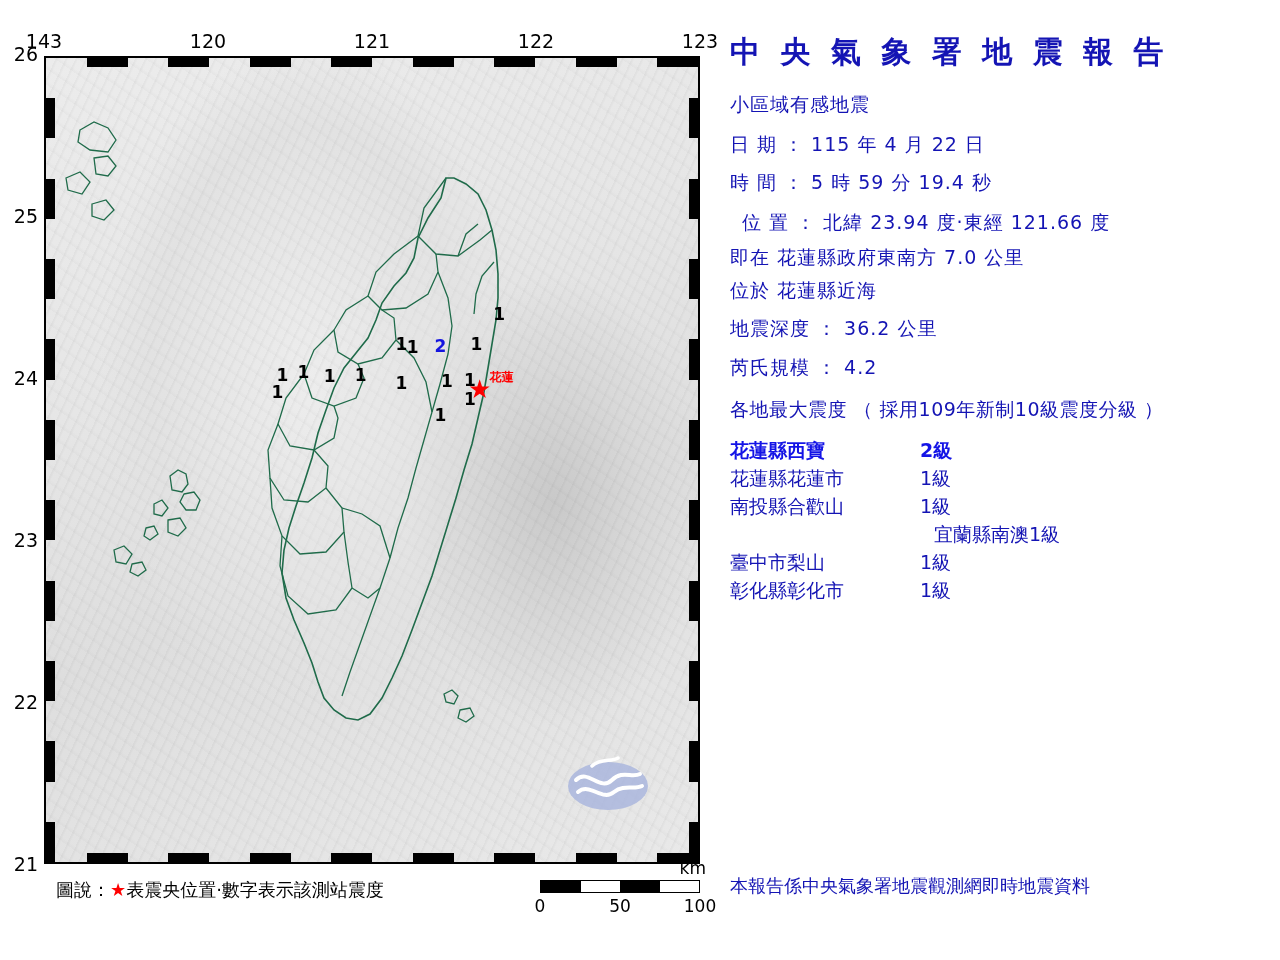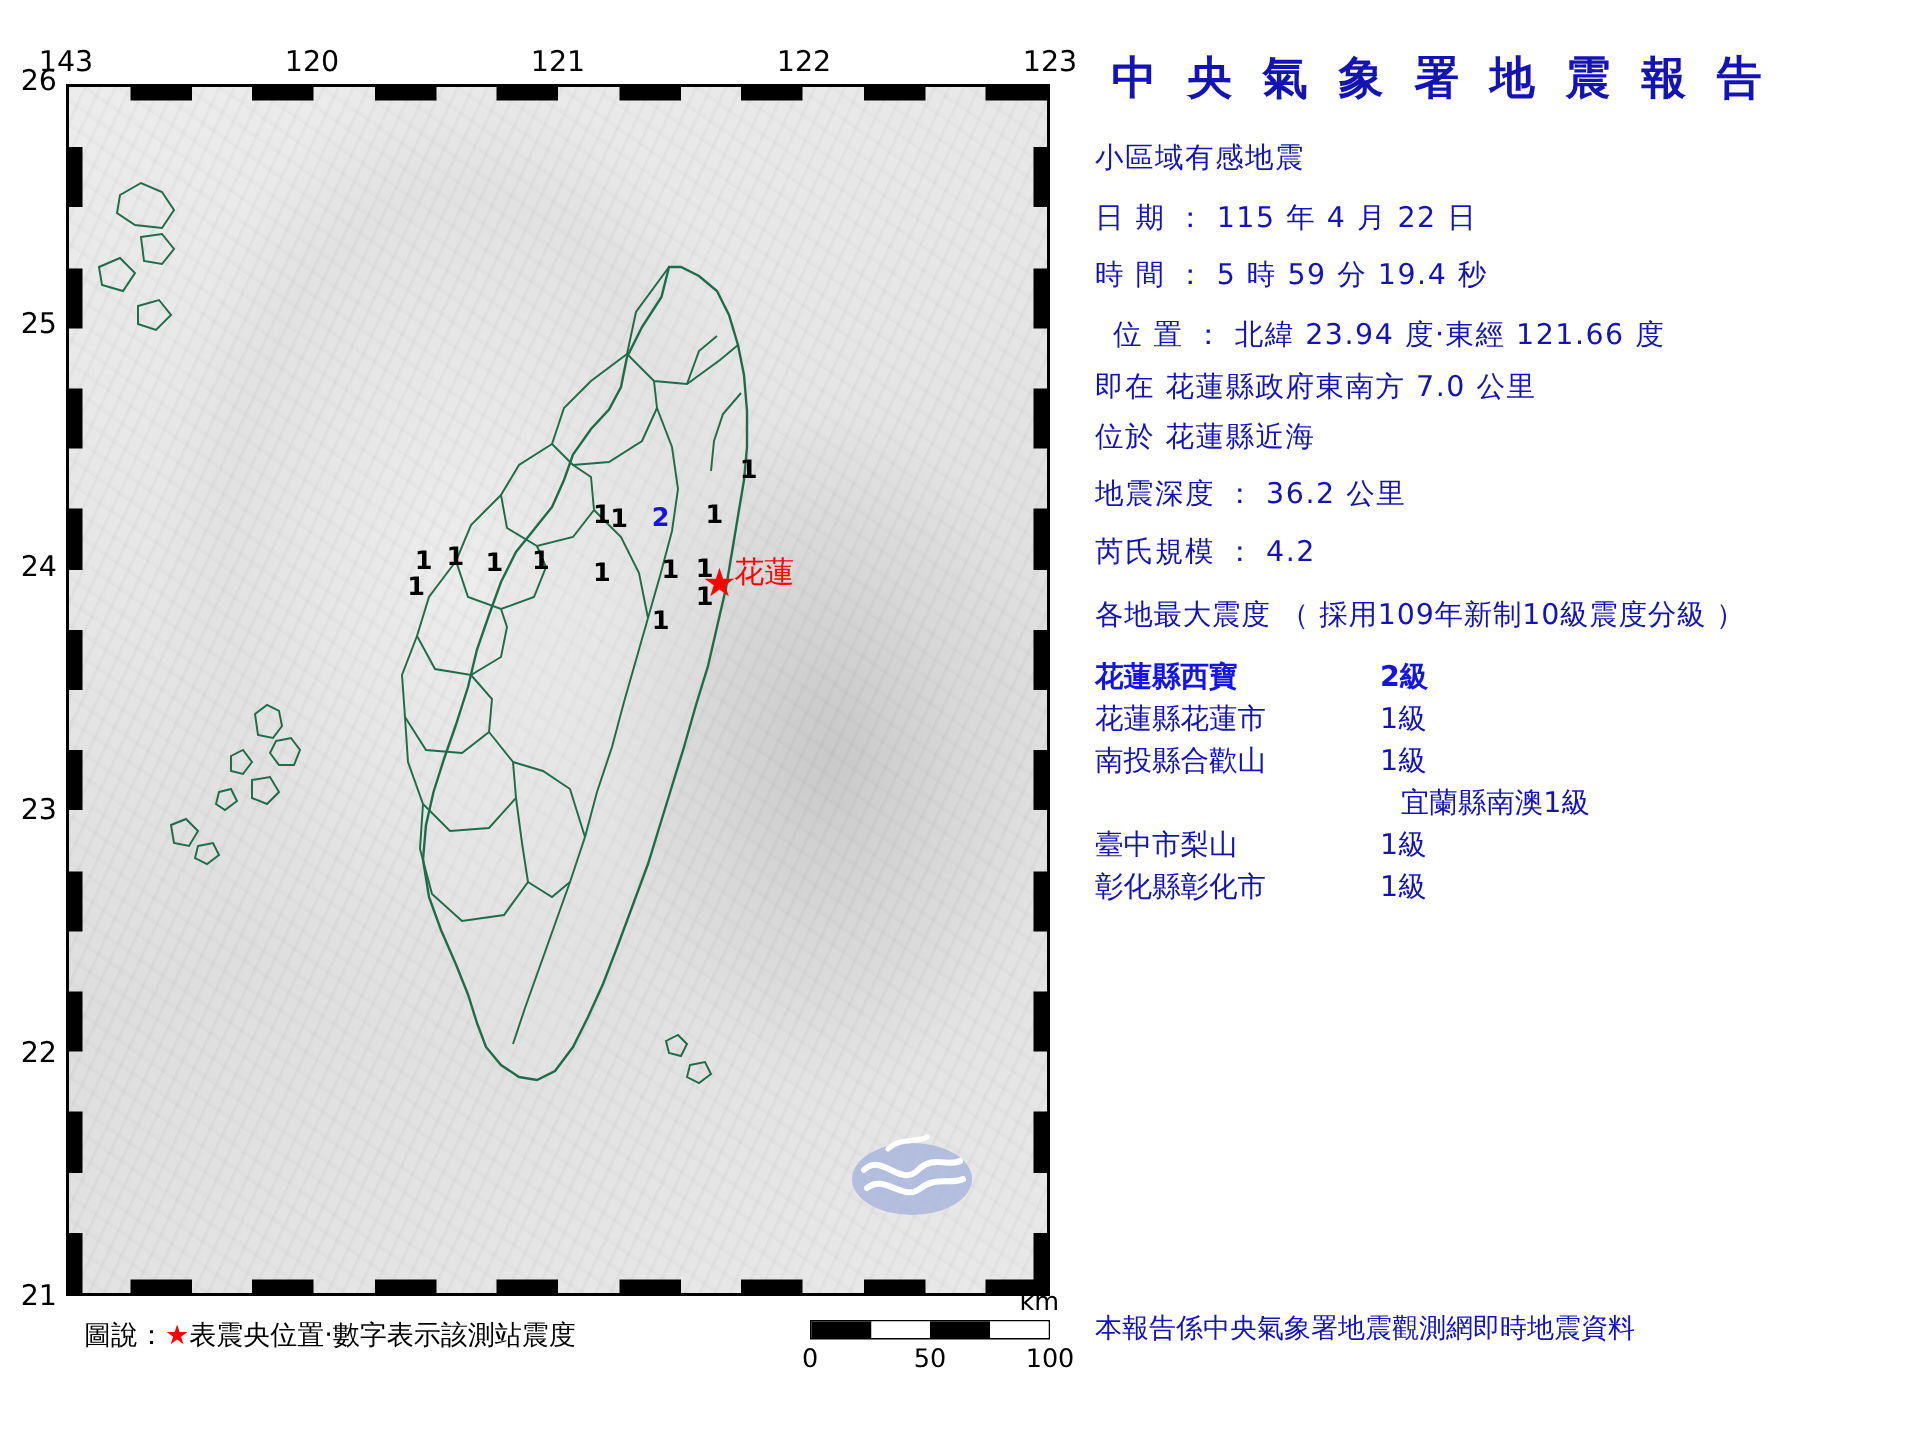--- a/index.html
+++ b/index.html
@@ -119,23 +119,24 @@
   #epicenter {
     position: absolute;
     color: #ff0000;
     font-size: 26px;
     line-height: 1;
     transform: translate(-50%, -50%);
   }
   #epicenter-label {
     position: absolute;
     color: #ff0000;
-    font-size: 20px;
+    font-size: 12px;
     line-height: 1;
     white-space: nowrap;
+    font-weight: bold;
   }
 
   
   #cwa-logo {
     position: absolute;
     right: 48px;
     bottom: 48px;
     width: 84px;
     height: 62px;
   }
@@ -199,21 +200,20 @@
   }
   #report-title {
     position: absolute;
     left: 2px;
     top: 32px;
     font-size: 30px;
     font-weight: bold;
     letter-spacing: 5px;
     color: #1414b4;
     white-space: nowrap;
-    margin-left: 11px;
   }
   .rline {
     position: absolute;
     left: 2px;
     font-size: 19px;
     color: #1414b4;
     white-space: nowrap;
     letter-spacing: 1px;
   }
   #intensity-heading {

